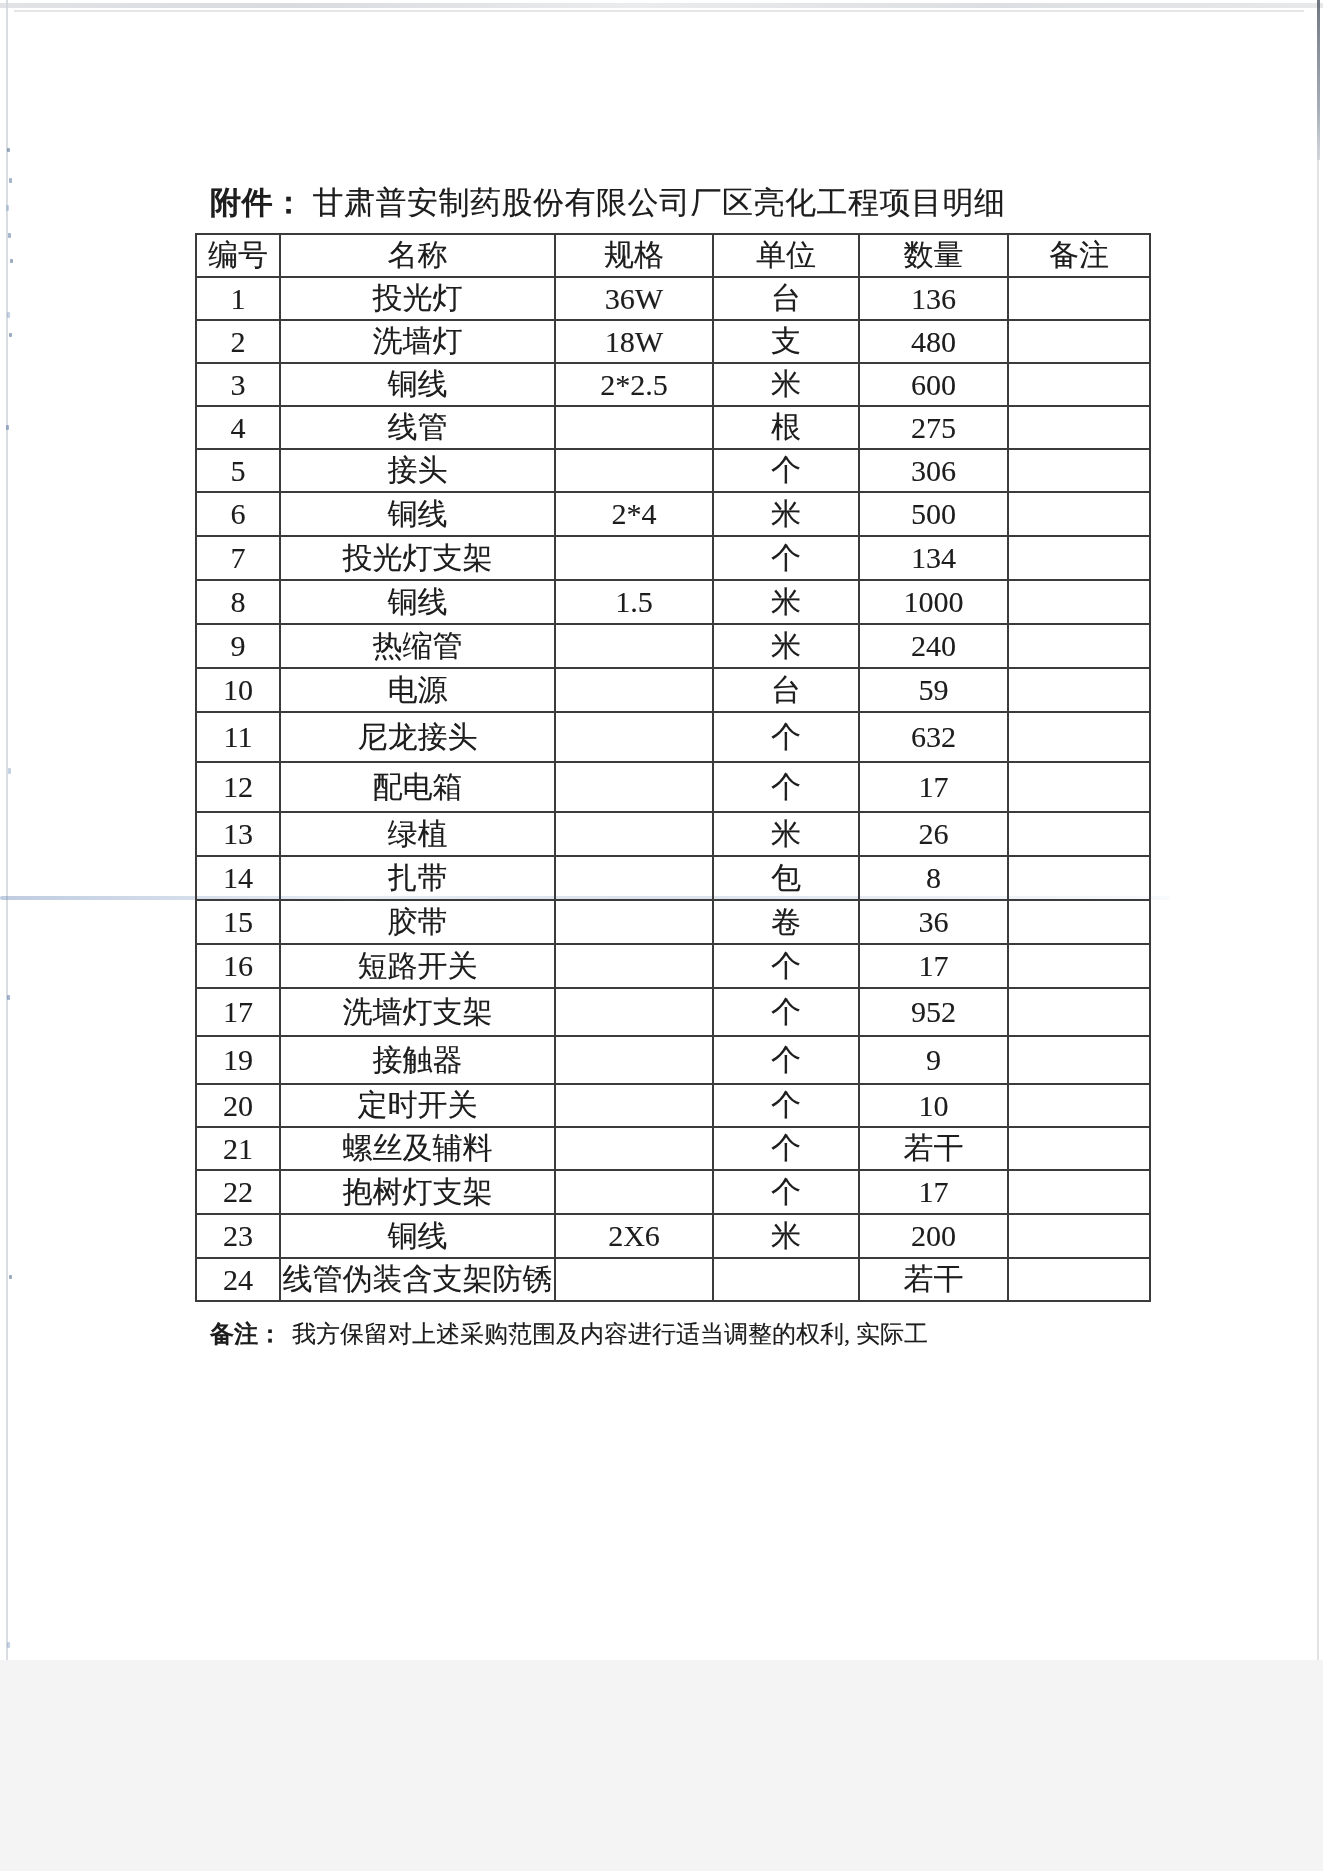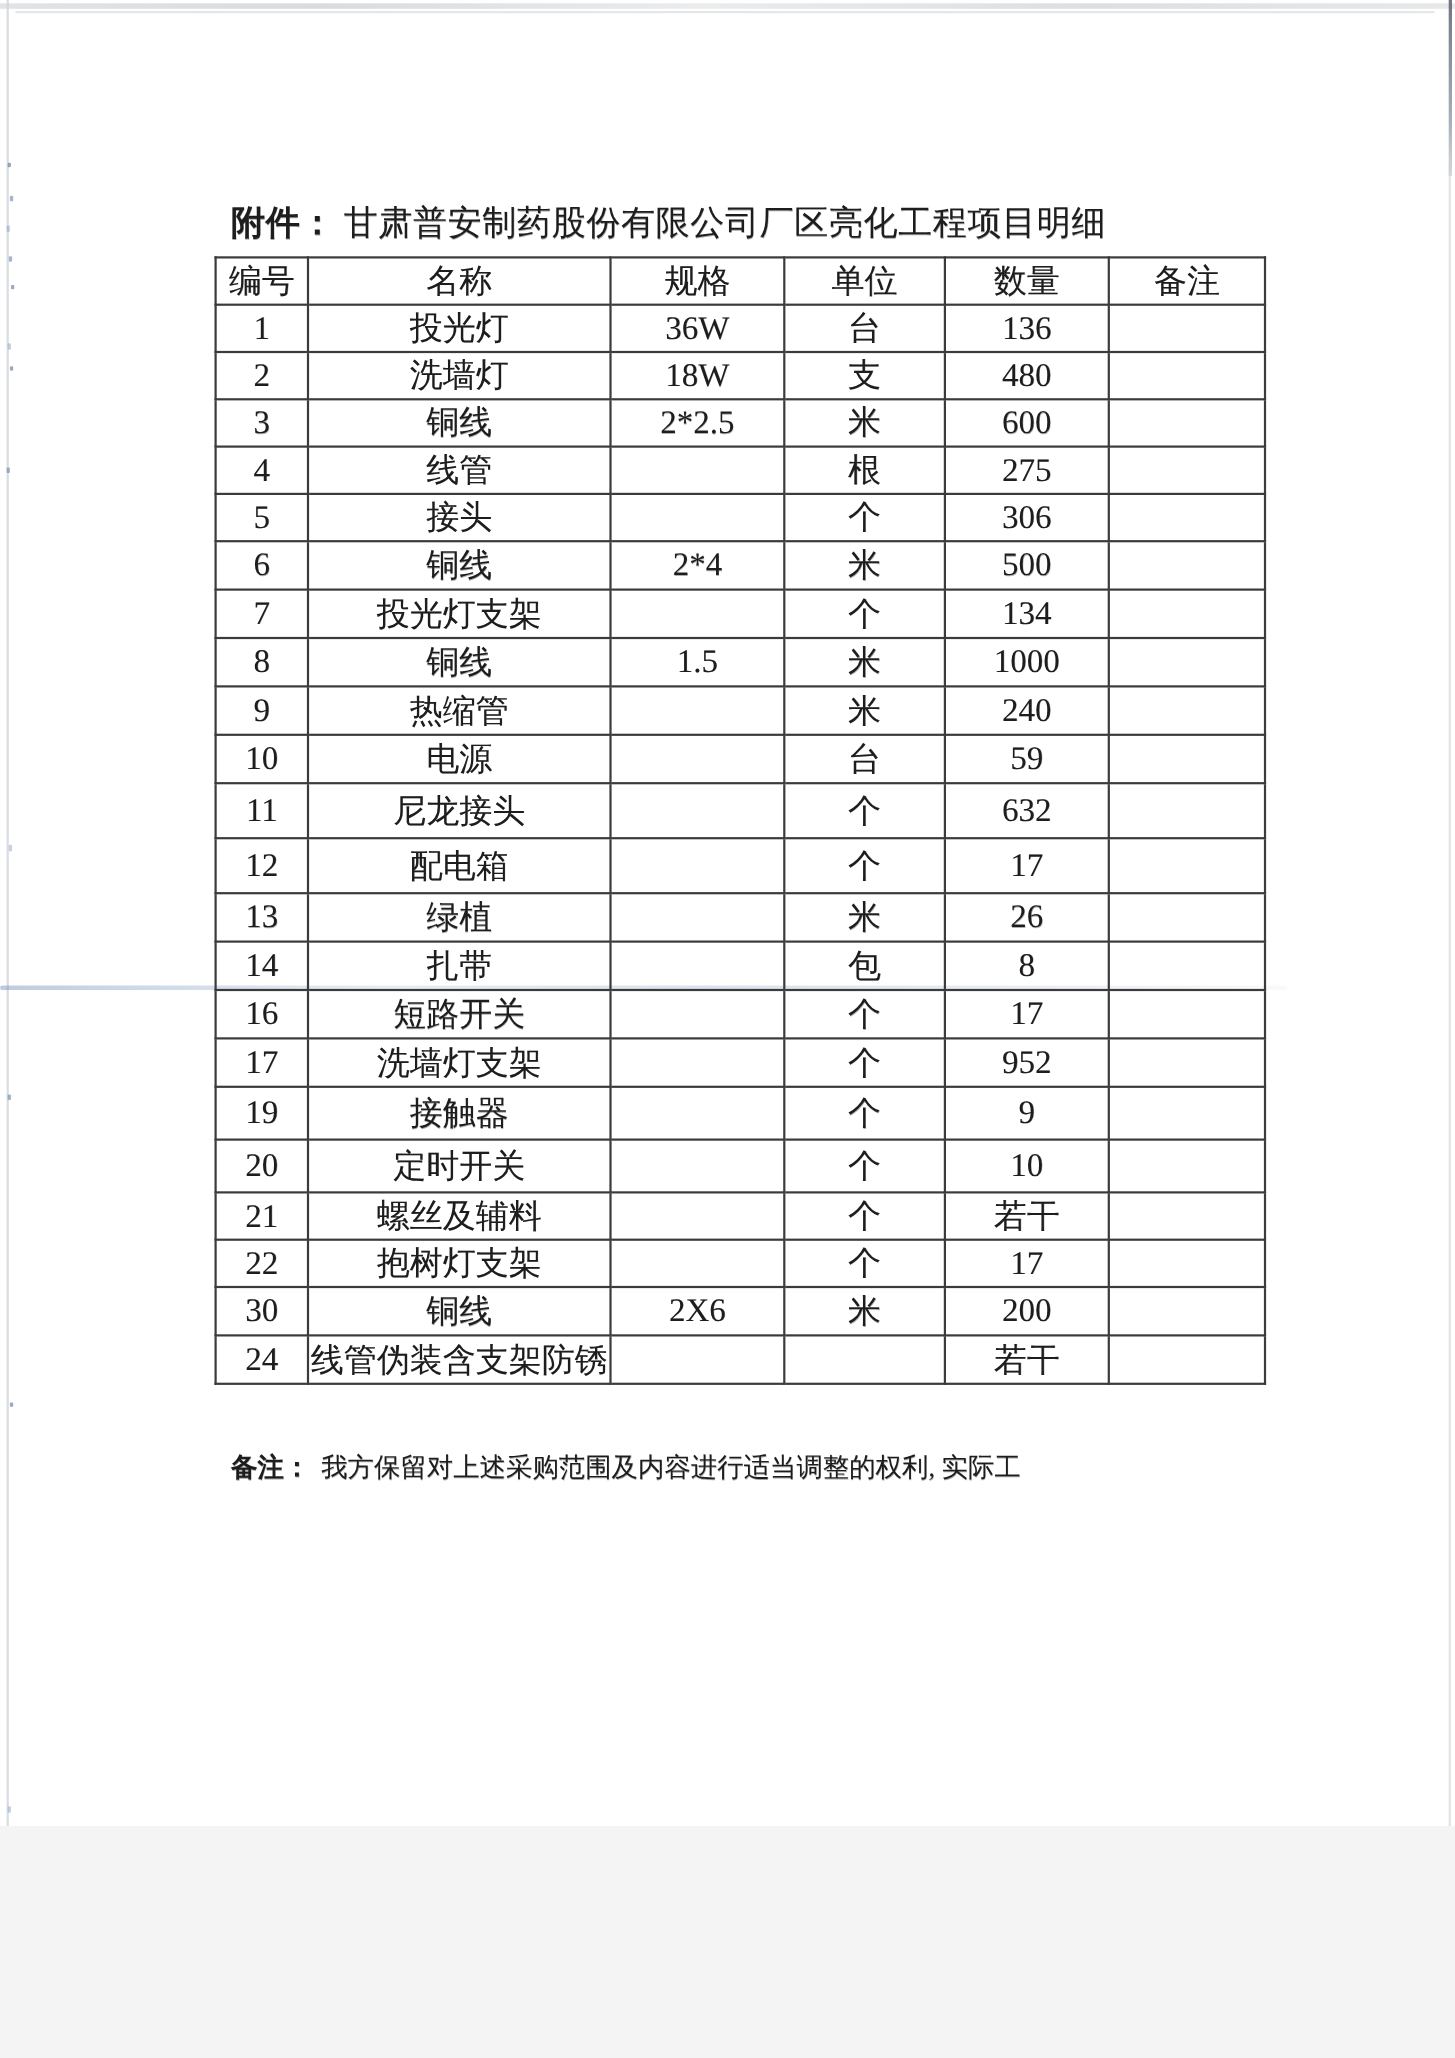--- a/index.html
+++ b/index.html
@@ -265,20 +265,28 @@
         </tr>
         <tr>
           <td>14</td>
           <td>扎带</td>
           <td></td>
           <td>包</td>
           <td>8</td>
           <td></td>
         </tr>
         <tr>
+          <td>15</td>
+          <td>胶带</td>
+          <td></td>
+          <td>卷</td>
+          <td>36</td>
+          <td></td>
+        </tr>
+        <tr>
           <td>16</td>
           <td>短路开关</td>
           <td></td>
           <td>个</td>
           <td>17</td>
           <td></td>
         </tr>
         <tr>
           <td>17</td>
           <td>洗墙灯支架</td>
@@ -313,21 +321,21 @@
         </tr>
         <tr>
           <td>22</td>
           <td>抱树灯支架</td>
           <td></td>
           <td>个</td>
           <td>17</td>
           <td></td>
         </tr>
         <tr>
-          <td>30</td>
+          <td>23</td>
           <td>铜线</td>
           <td>2X6</td>
           <td>米</td>
           <td>200</td>
           <td></td>
         </tr>
         <tr>
           <td>24</td>
           <td>线管伪装含支架防锈</td>
           <td></td>

